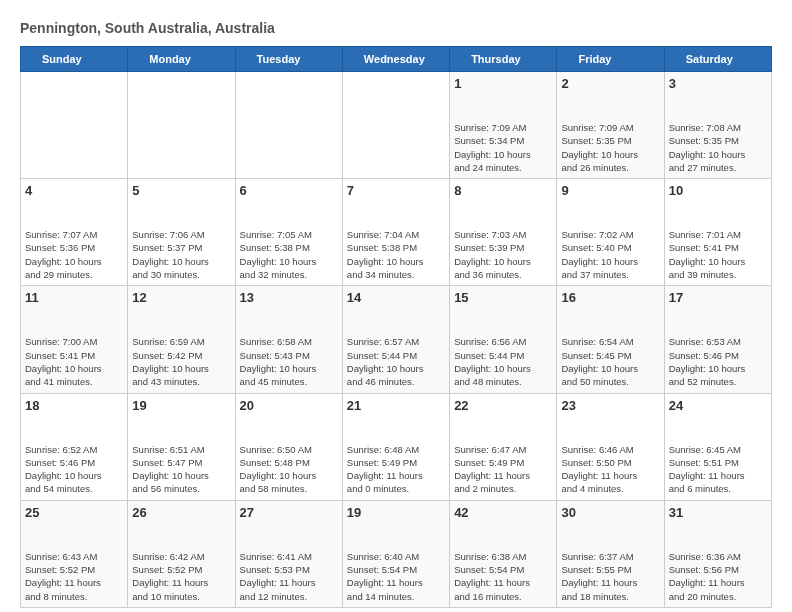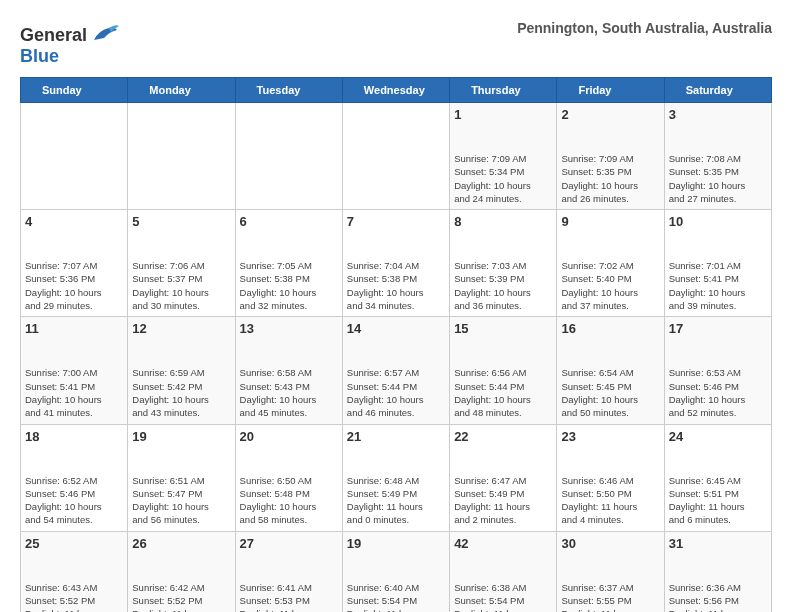--- a/index.html
+++ b/index.html
@@ -80,30 +80,20 @@
     .logo-bird {
       width: 30px;
       height: 30px;
       margin-left: 2px;
     }
   </style>
 </head>
 <body>
 
 <div class="header">
-  <div class="logo">
-    <div class="logo-wrapper">
-      <span style="font-size:18px;font-weight:bold;color:#333;">General</span>
-      <svg class="logo-bird" viewBox="0 0 30 30" xmlns="http://www.w3.org/2000/svg">
-        <path d="M5,20 Q10,10 20,8 Q25,6 28,10 Q20,12 15,18 Z" fill="#2a6db5"></path>
-        <path d="M20,8 Q26,4 30,6 Q26,8 22,12 Z" fill="#4a9fd5"></path>
-      </svg>
-    </div>
-    <span style="font-size:18px;font-weight:bold;color:#2a6db5;margin-top:-4px;">Blue</span>
-  </div>
   <div class="title-block">
     <div class="location-title">Pennington, South Australia, Australia</div>
   </div>
 </div>
 
 <table class="calendar">
   <thead>
     <tr>
     <th>Sunday</th>
         <th>Monday</th>

